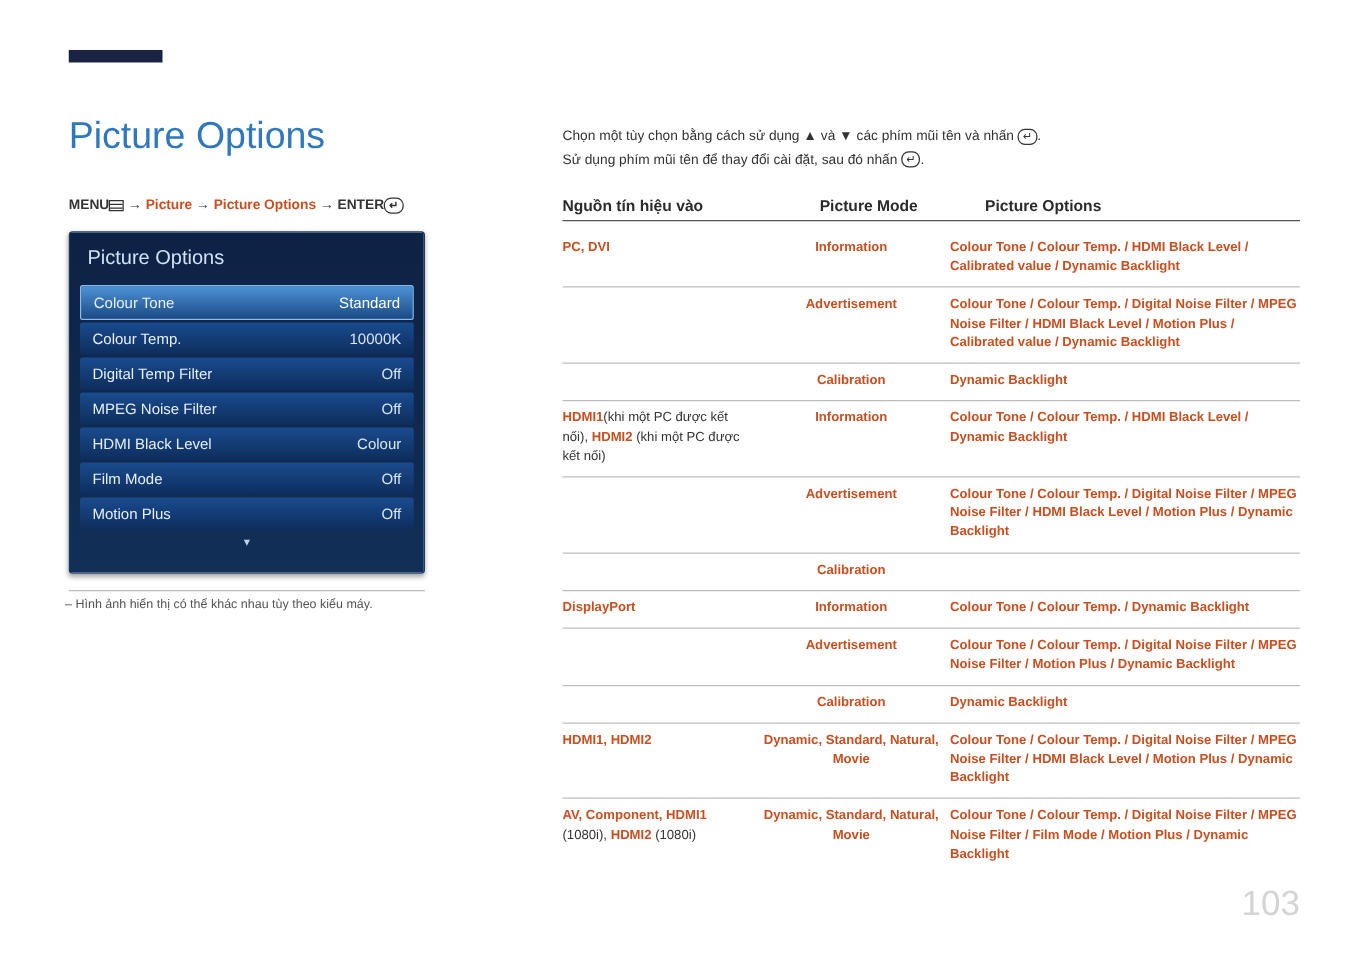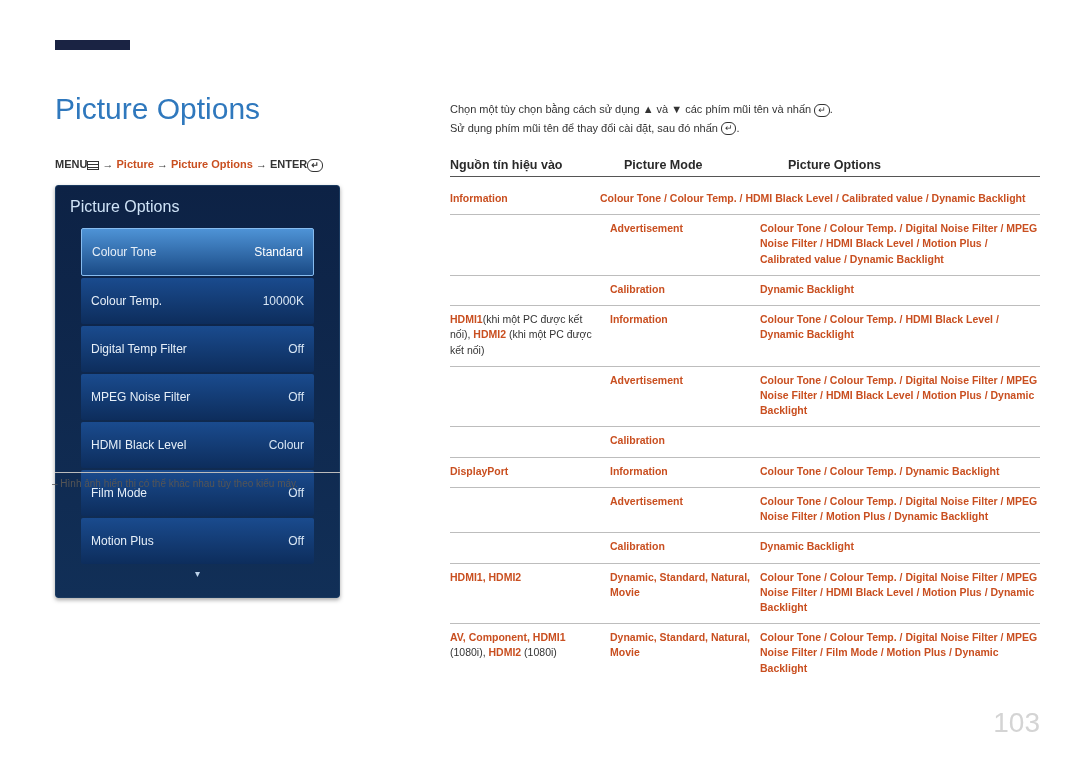--- a/index.html
+++ b/index.html
@@ -52,22 +52,22 @@
   .osd-title {
     font-size: 16px;
     color: #cfe3f7;
     padding: 4px 4px 10px 6px;
     font-weight: 400;
   }
   .osd-row {
     display: flex;
     justify-content: space-between;
     align-items: center;
-    padding: 16px 10px;
-    margin: 2px 17px;
+    padding: 6px 10px;
+    margin: 2px 0;
     font-size: 12px;
     border-radius: 2px;
     background: linear-gradient(#1a4b8e,#0d2d5c);
     gap: 34px;
   }
   .osd-row.selected {
     background: linear-gradient(#4e93d6,#1a4a85);
     border: 1px solid #87bcef;
   }
   .osd-row .val { color: #d8e6f4; }
@@ -113,21 +113,21 @@
     display: flex;
     border-bottom: 1px solid #555;
     padding-bottom: 4px;
     margin-bottom: 8px;
     font-weight: bold;
     font-size: 12.5px;
     color: #2a2a2a;
     gap: 14px;
   }
   .col1 { width: 160px; flex-shrink:0; padding-right:6px;}
-  .col2 { width: 150px; flex-shrink:0; padding-right:8px;}
+  .col2 { width: 150px; flex-shrink:0; padding-right:8px;text-align:center;}
   .col3 { flex: 1; }
   .trow {
     display: flex;
     border-bottom: 1px solid #bdbdbd;
     padding: 6px 0 8px 0;
     font-size: 10.5px;
     line-height: 1.45;
   }
   .hl { color: #c94f20; font-weight: bold; }
   .plain { color: #333; }
@@ -203,20 +203,21 @@
 </div>
 
 <div class="table-wrap">
   <div class="thead">
     <div class="col1">Nguồn tín hiệu vào</div>
     <div class="col2">Picture Mode</div>
     <div class="col3">Picture Options</div>
   </div>
 
   <div class="trow">
+    <div class="col1"><span class="hl">PC</span><span class="hl">, </span><span class="hl">DVI</span></div>
     <div class="col2 hl">Information</div>
     <div class="col3 hl">Colour Tone / Colour Temp. / HDMI Black Level / Calibrated value / Dynamic Backlight</div>
   </div>
   <div class="trow">
     <div class="col1"></div>
     <div class="col2 hl">Advertisement</div>
     <div class="col3 hl">Colour Tone / Colour Temp. / Digital Noise Filter / MPEG Noise Filter / HDMI Black Level / Motion Plus / Calibrated value / Dynamic Backlight</div>
   </div>
   <div class="trow">
     <div class="col1"></div>

